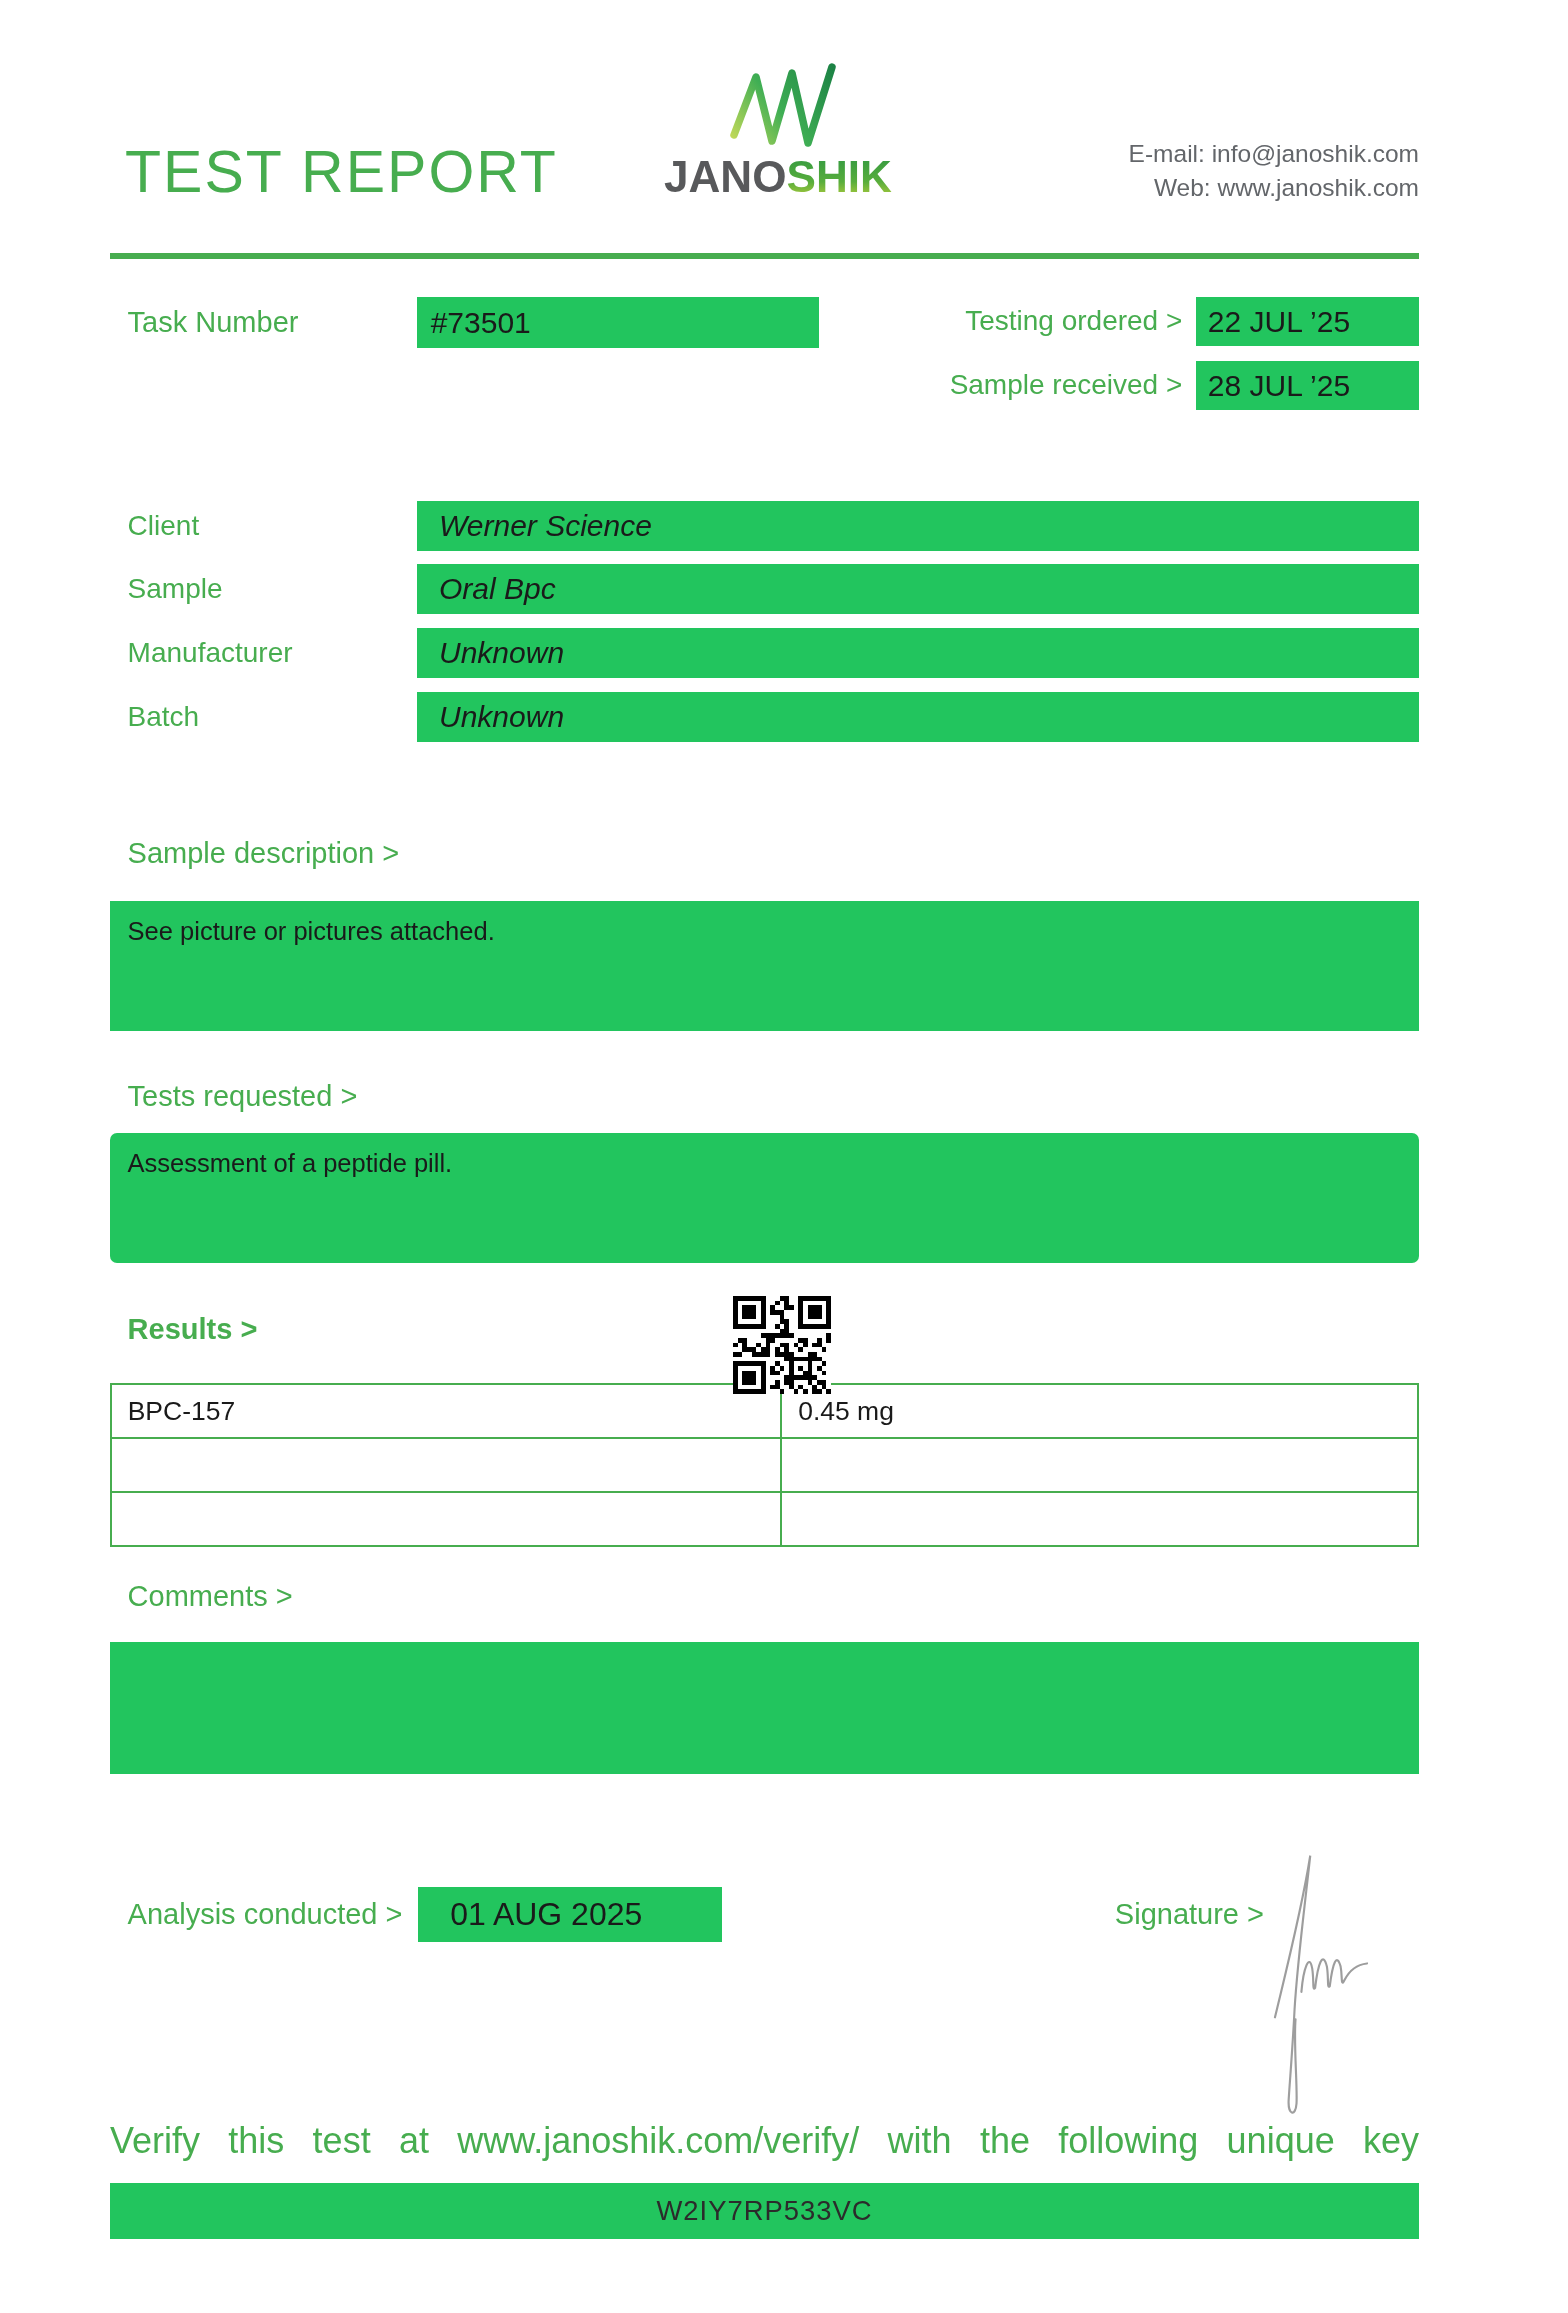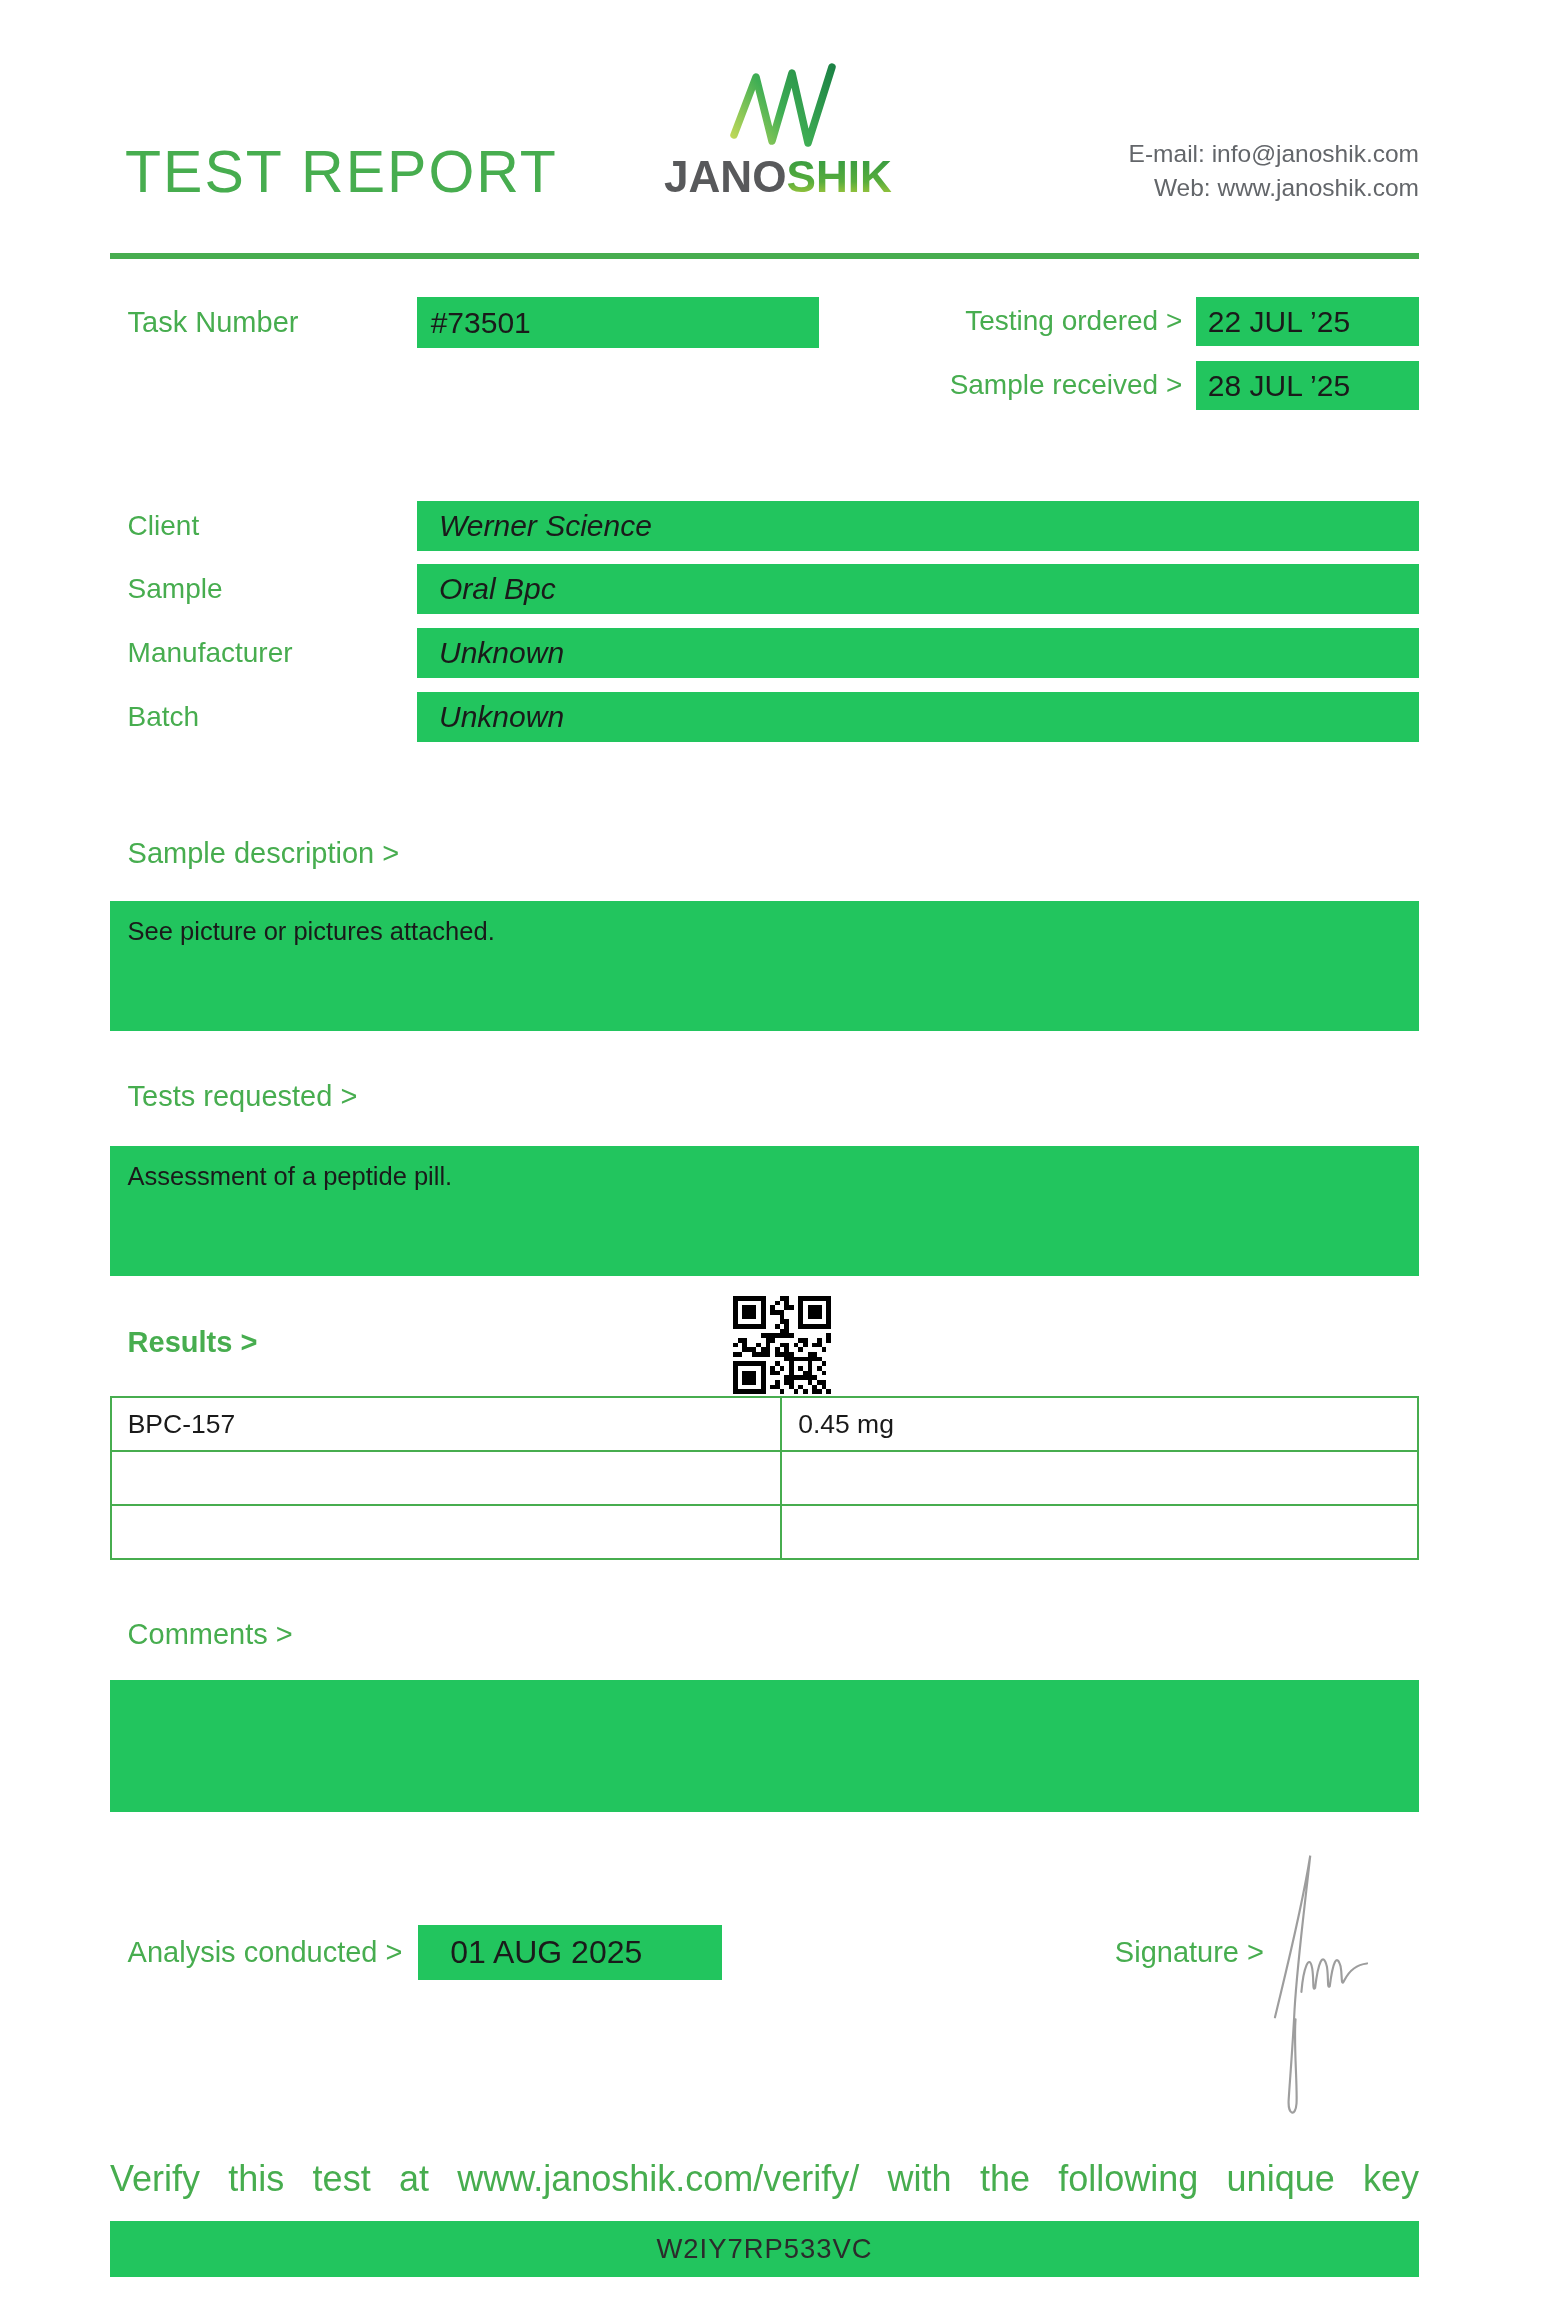--- a/index.html
+++ b/index.html
@@ -32,26 +32,26 @@
   .info-rows{margin-top:91px;display:flex;flex-direction:column;gap:13.7px;}
   .info-row{display:flex;align-items:center;}
   .info-label{width:307px;box-sizing:border-box;padding-left:17.6px;}
   .info-box{flex:1;height:50px;line-height:50px;box-sizing:border-box;
             padding-left:22px;font-size:30px;font-style:italic;}
   
   .sec-heading{padding-left:17.6px;font-size:29px;color:#47ad4f;line-height:1.2;}
   .h-sampledesc{margin-top:94px;}
   .b-sampledesc{margin-top:31px;height:130px;box-sizing:border-box;padding:15.7px 17.6px;font-size:25.5px;}
   .h-tests{margin-top:48px;}
-  .b-tests{margin-top:32px;height:130px;box-sizing:border-box;padding:15.7px 17.6px;font-size:25.5px;}
+  .b-tests{margin-top:19px;height:130px;box-sizing:border-box;padding:15.7px 17.6px;font-size:25.5px;border-radius:7px;}
   .h-results{margin-top:49px;font-weight:bold;}
   .results-table{margin-top:36px;width:100%;border-collapse:collapse;}
   .results-table td{border:2.9px solid #47ad4f;height:52px;padding:0 0 0 15.7px;font-size:26.5px;}
   .results-table td:first-child{width:51.3%;}
-  .h-comments{margin-top:57px;}
+  .h-comments{margin-top:32px;}
   .b-comments{margin-top:28px;height:132px;box-sizing:border-box;padding:15.7px 17.6px;font-size:25.5px;}
   
   .footer-row{margin-top:113px;display:flex;align-items:center;height:55px;}
   .analysis-label{padding-left:17.6px;font-size:29px;margin-right:15.7px;white-space:nowrap;}
   .analysis-box{width:304px;height:55px;line-height:55px;box-sizing:border-box;
                 padding-left:32px;font-size:32px;}
   .signature-label{margin-left:auto;margin-right:155px;font-size:29px;white-space:nowrap;}
   .qr{position:absolute;left:733px;top:1296px;}
   .sig{position:absolute;left:1272px;top:1843px;}
   

